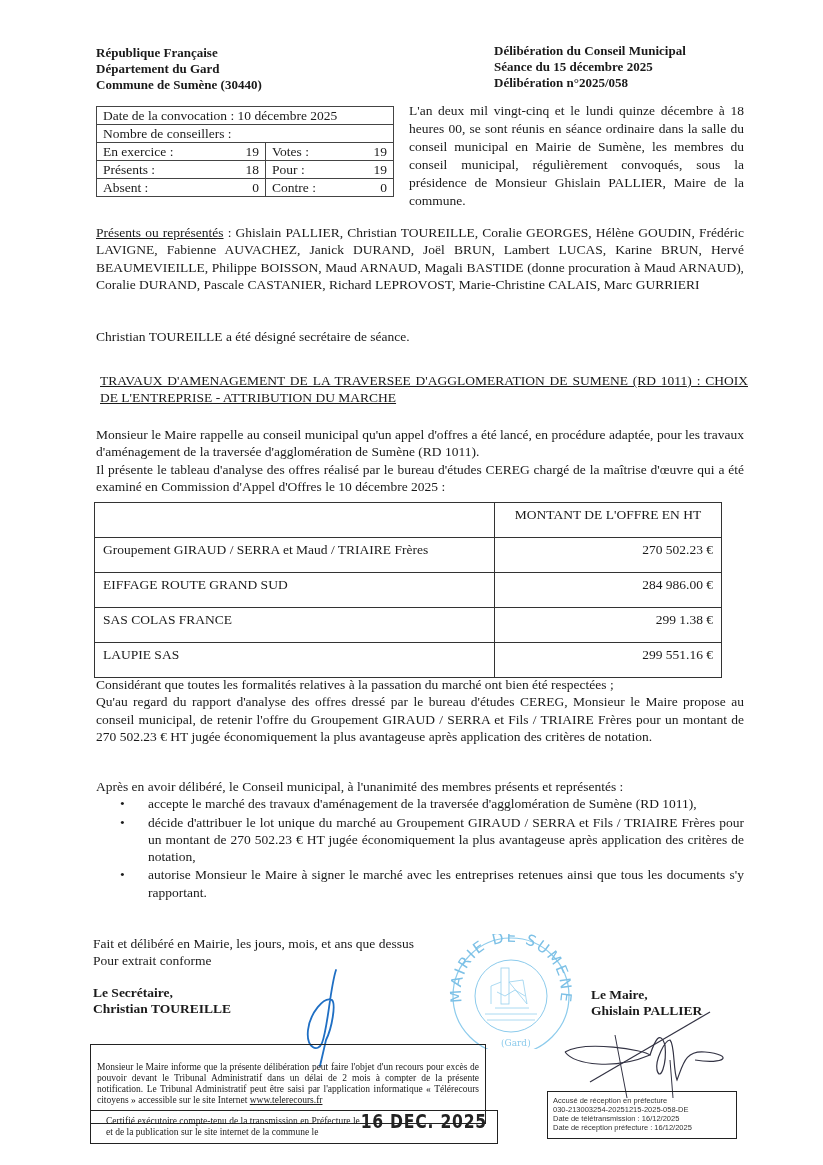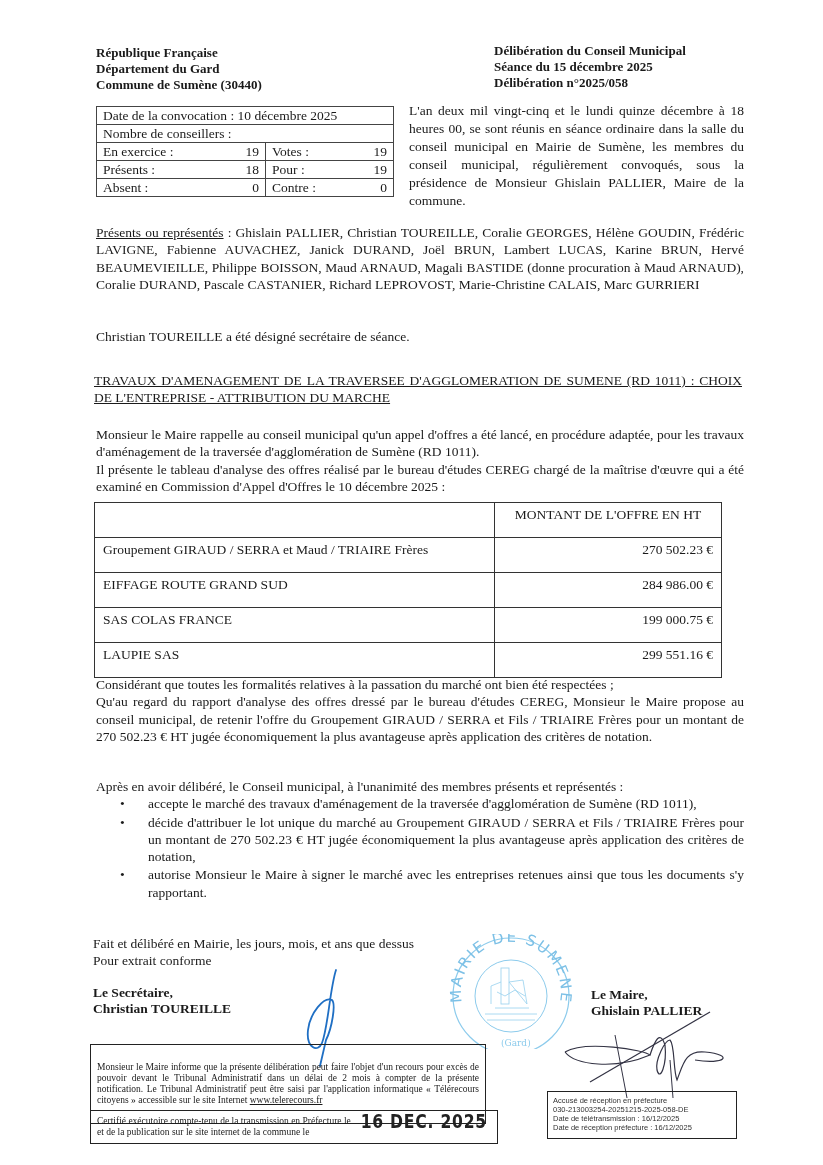--- a/index.html
+++ b/index.html
@@ -17,41 +17,41 @@
   .conv td.num { text-align: right; }
   .conv td.nb { border-right: none; }
   .conv td.nbl { border-left: none; }
 
   .intro { left: 409px; top: 102px; width: 335px; font-family: "Liberation Serif", serif;
            font-size: 13.5px; line-height: 18px; text-align: justify; }
 
   .para { left: 96px; width: 648px; font-family: "Liberation Serif", serif; font-size: 13.5px;
           line-height: 17.3px; text-align: justify; }
   .u { text-decoration: underline; }
-  .title { left: 94px; top: 372px; width: 648px; font-family: "Liberation Serif", serif; font-size: 13.5px;
+  .title { left: 100px; top: 372px; width: 648px; font-family: "Liberation Serif", serif; font-size: 13.5px;
            line-height: 17px; text-decoration: underline; text-align: justify; }
 
   
   .offers { left: 94px; top: 502px; width: 628px; border-collapse: collapse; font-family: "Liberation Serif", serif;
             font-size: 13.5px; }
   .offers td, .offers th { border: 1px solid #333; vertical-align: top; padding: 4px 8px 0 8px; font-weight: normal; }
   .offers th { height: 30px; text-align: center; }
   .offers td { height: 30px; }
   .offers td.amt { text-align: right; width: 210px; }
 
   ul.bullets { margin: 0; padding-left: 52px; list-style: none; }
   ul.bullets li { position: relative; margin-bottom: 1px; }
   ul.bullets li .dot { position: absolute; left: -28px; top: 0; }
 
   .sig-block { font-family: "Liberation Serif", serif; font-size: 13.5px; line-height: 16px; font-weight: bold; }
 
   .notice { left: 90px; top: 1044px; width: 396px; border: 1.5px solid #222; font-family: "Liberation Serif", serif;
             font-size: 9.5px; line-height: 11px; padding: 17px 6px; text-align: justify; box-sizing: border-box; }
   .cert { left: 90px; top: 1110px; width: 408px; height: 34px; border: 1.5px solid #222; font-family: "Liberation Serif", serif;
-          font-size: 9.5px; line-height: 11px; padding: 5px 6px; box-sizing: border-box; }
+          font-size: 9.5px; line-height: 11px; padding: 5px 15px; box-sizing: border-box; }
   .cert-date { position: absolute; right: 10px; top: 5px; font-family: "DejaVu Sans", sans-serif; font-weight: bold;
                font-size: 20px; letter-spacing: 1px; color: #222; transform: scaleX(0.78); transform-origin: right center; }
   .ar { left: 547px; top: 1091px; width: 190px; height: 48px; border: 1.5px solid #222; font-family: "Liberation Sans", sans-serif;
         font-size: 7.5px; line-height: 9px; padding: 4px 5px; box-sizing: border-box; color: #333; }
   .stamp-text { font-family: "DejaVu Sans", sans-serif; fill: #7cc0e6; font-size: 15px; letter-spacing: 2px; }
 </style>
 </head>
 <body>
 
 <div class="abs hdr" style="left:96px; top:37px;">
@@ -118,21 +118,21 @@
   <tr>
     <td>Groupement GIRAUD / SERRA et Maud / TRIAIRE Frères</td>
     <td class="amt">270 502.23 €</td>
   </tr>
   <tr>
     <td>EIFFAGE ROUTE GRAND SUD</td>
     <td class="amt">284 986.00 €</td>
   </tr>
   <tr>
     <td>SAS COLAS FRANCE</td>
-    <td class="amt">199 000.75 €</td>
+    <td class="amt">299 1.38 €</td>
   </tr>
   <tr>
     <td>LAUPIE SAS</td>
     <td class="amt">299 551.16 €</td>
   </tr>
 </tbody>
   </table>
 
 <div class="abs para" style="top:676px;">
   <div>Considérant que toutes les formalités relatives à la passation du marché ont bien été respectées ;</div>

